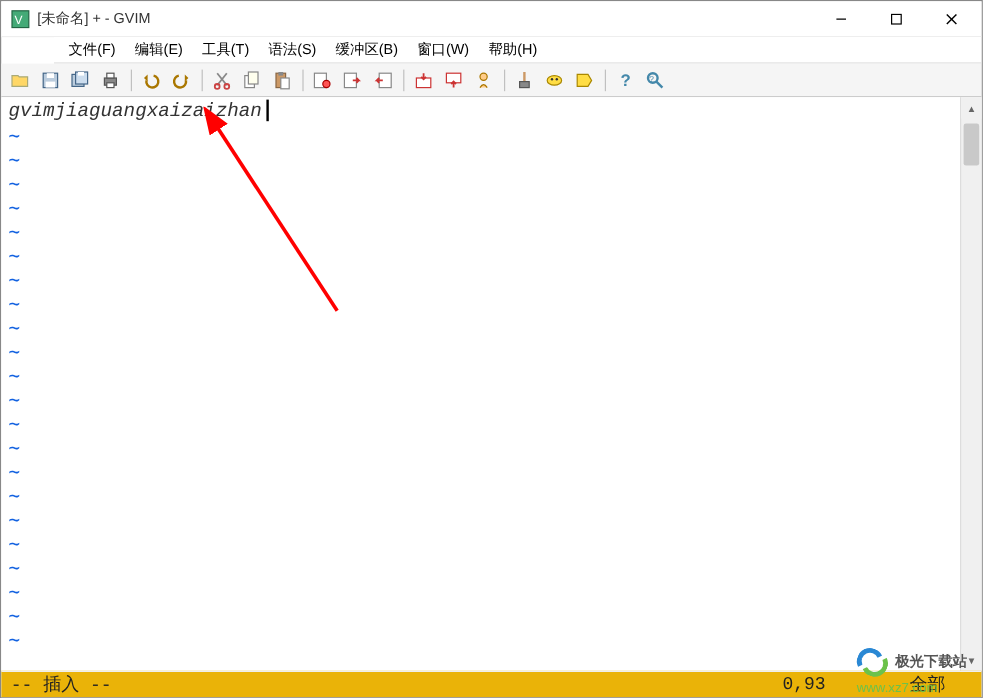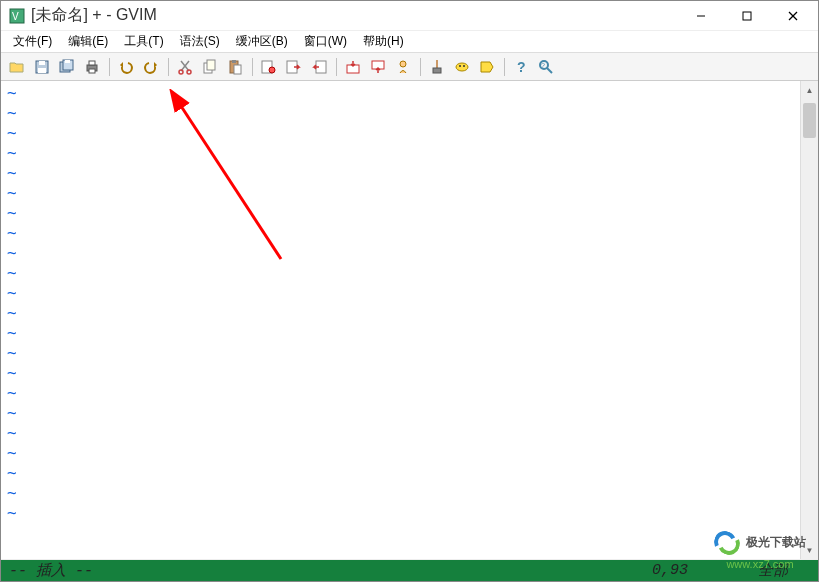--- a/index.html
+++ b/index.html
@@ -1,41 +1,41 @@
 <!DOCTYPE html>
 <html><head>
 <meta charset="utf-8">
 <style>
   * { box-sizing: border-box; margin: 0; padding: 0; }
   body { font-family: "Microsoft YaHei", "SimSun", sans-serif; font-size: 12px; background: #fff; width: 819px; height: 582px; border: 1px solid #888; overflow: hidden; position: relative; }
   .titlebar { height: 30px; background: #fff; display: flex; align-items: center; padding: 0 2px; border-bottom: 1px solid #eee; }
   .titlebar .appicon { width: 16px; height: 16px; margin: 0 6px; display: flex; align-items: center; justify-content: center; }
-  .titlebar .title { flex: 0 0 auto; color: #333; font-size: 16px; }
+  .titlebar .title { flex: 0 0 auto; color: #333; font-size: 12px; }
   .titlebar .spacer { flex: 1; }
   .winbtn { width: 46px; height: 30px; display: flex; align-items: center; justify-content: center; font-family: Arial, sans-serif; color: #333; }
-  .menubar { height: 22px; background: #fff; display: flex; align-items: center; padding: 0 4px; border-bottom: 1px solid #ddd; }
+  .menubar { height: 22px; background: #fff; display: flex; align-items: center; padding: 0 4px; border-bottom: 1px solid #ddd; margin-left: 44px; }
   .menuitem { padding: 2px 8px; font-size: 12px; }
   .toolbar { height: 28px; background: #f5f5f5; display: flex; align-items: center; padding: 0 4px; border-bottom: 1px solid #ccc; gap: 1px; }
   .tbtn { width: 24px; height: 22px; display: flex; align-items: center; justify-content: center; border: 1px solid transparent; }
   .tsep { width: 8px; height: 22px; position: relative; }
   .tsep::before { content: ""; position: absolute; left: 4px; top: 2px; bottom: 2px; width: 1px; background: #c0c0c0; }
   .editor-wrap { position: relative; height: calc(100% - 30px - 22px - 28px - 22px); background: #fff; display: flex; }
   .editor { flex: 1; font-family: Consolas, "Courier New", monospace; font-size: 16px; font-style: italic; color: #333; padding: 2px 6px 2px 6px; line-height: 20px; position: relative; }
   .editor-line { white-space: pre; }
   .tilde { color: #1060e0; font-style: normal; font-family: Consolas, monospace; }
   .cursor { display: inline-block; width: 2px; height: 18px; background: #000; vertical-align: middle; margin-left: 4px; position: relative; top: -1px; }
   .scrollbar { width: 18px; background: #f0f0f0; position: relative; border-left: 1px solid #ddd; }
   .scroll-up, .scroll-down { height: 18px; background: #f0f0f0; display: flex; align-items: center; justify-content: center; font-size: 8px; color: #666; }
   .scroll-thumb { position: absolute; top: 22px; left: 2px; right: 2px; height: 35px; background: #c9c9c9; border-radius: 2px; }
-  .statusbar { height: 22px; background: #15803d; display: flex; align-items: center; font-family: Consolas, "Courier New", monospace; font-size: 15px; font-style: italic; color: #222; padding: 0 8px; border-top: 1px solid #eee; position: relative; }
+  .statusbar { height: 22px; background: #eab308; display: flex; align-items: center; font-family: Consolas, "Courier New", monospace; font-size: 15px; color: #222; padding: 0 8px; border-top: 1px solid #eee; position: relative; }
   .status-left { flex: 0 0 auto; }
   .status-right { position: absolute; right: 130px; }
   .status-all { position: absolute; right: 30px; }
   .arrow-overlay { position: absolute; pointer-events: none; z-index: 10; }
-  .watermark { position: absolute; right: 12px; bottom: 10px; font-size: 12px; text-align: center; line-height: 14px; pointer-events: none; z-index: 20; }
+  .watermark { position: absolute; right: 12px; bottom: 0; font-size: 12px; text-align: left; line-height: 14px; pointer-events: none; z-index: 20; }
   .wm-logo { display: inline-block; width: 28px; height: 28px; position: relative; vertical-align: middle; margin-right: 4px; }
   .wm-arc1 { position: absolute; border: 4px solid #2a88d4; border-radius: 50%; width: 22px; height: 22px; border-right-color: transparent; border-bottom-color: transparent; top: 2px; left: 0; transform: rotate(20deg); }
   .wm-arc2 { position: absolute; border: 4px solid #6cc24a; border-radius: 50%; width: 22px; height: 22px; border-left-color: transparent; border-top-color: transparent; top: 4px; left: 4px; transform: rotate(20deg); }
   .wm-text1 { color: #555; font-weight: bold; }
   .wm-text2 { color: #6cc24a; font-size: 11px; }
   svg.icon { width: 16px; height: 16px; }
 </style>
 </head>
 <body>
 
@@ -205,20 +205,21 @@
       <svg class="icon" viewBox="0 0 16 16">
         <circle cx="6" cy="6" r="4" fill="none" stroke="#48a" stroke-width="2"></circle>
         <line x1="9" y1="9" x2="14" y2="14" stroke="#48a" stroke-width="2"></line>
         <text x="3" y="9" font-size="7" fill="#48a">?</text>
       </svg>
     </div>
 </div>
 
 <div class="editor-wrap">
   <div class="editor">
+    <div class="editor-line"><span>gvimjiaguangxaizaizhan</span><span class="cursor"></span></div>
     <div class="editor-line tilde">~</div>
     <div class="editor-line tilde">~</div>
     <div class="editor-line tilde">~</div>
     <div class="editor-line tilde">~</div>
     <div class="editor-line tilde">~</div>
     <div class="editor-line tilde">~</div>
     <div class="editor-line tilde">~</div>
     <div class="editor-line tilde">~</div>
     <div class="editor-line tilde">~</div>
     <div class="editor-line tilde">~</div>

